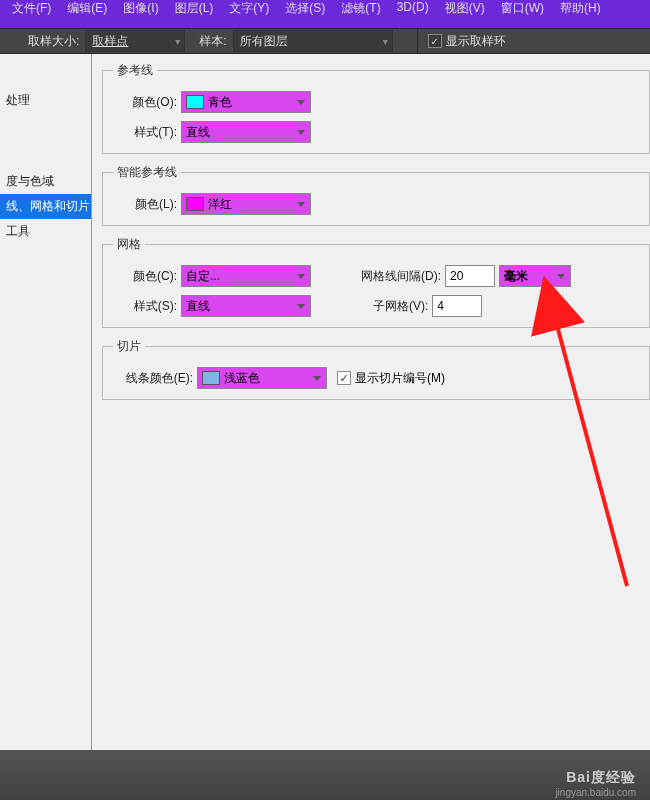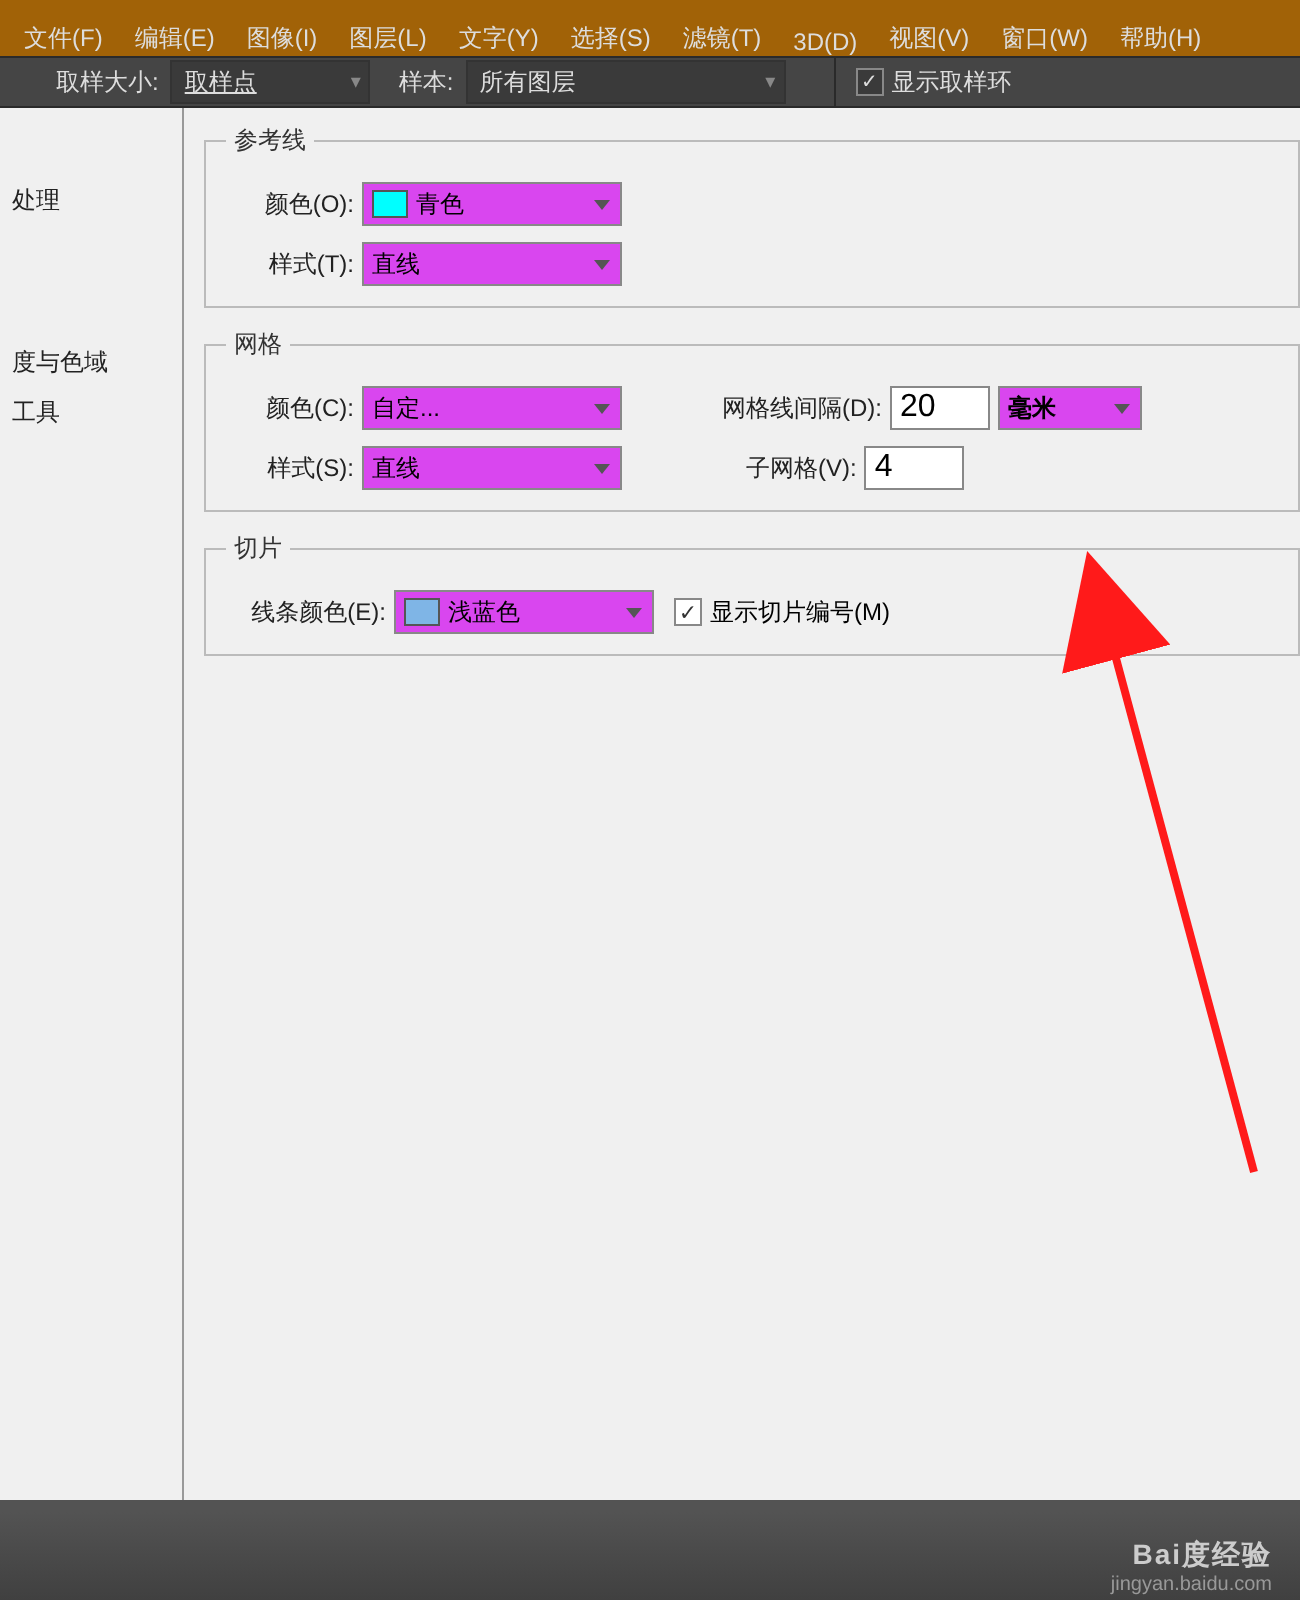--- a/index.html
+++ b/index.html
@@ -1,18 +1,18 @@
 <!DOCTYPE html>
 <html><head>
 <meta charset="utf-8">
 <style>
 * { margin: 0; padding: 0; box-sizing: border-box; font-family: "Microsoft YaHei", sans-serif; }
 body { width: 650px; height: 800px; background: #535353; overflow: hidden; position: relative; }
 
-.menubar { background: #a16207; height: 28px; display: flex; align-items: flex-end; padding: 0 4px; }
+.menubar { background: #6d28d9; height: 28px; display: flex; align-items: flex-start; padding: 0 4px; }
 .menubar span { color: #ddd; font-size: 12px; padding: 0 8px; cursor: pointer; }
 
 .toolbar { background: #454545; height: 24px; display: flex; align-items: center; padding: 12px 8px; border-top: 1px solid #2a2a2a; border-bottom: 1px solid #2a2a2a; }
 .toolbar .lbl { color: #ddd; font-size: 12px; margin-right: 6px; }
 .toolbar .dropdown { background: #3a3a3a; color: #ddd; font-size: 12px; height: 22px; border: 1px solid #333; display: flex; align-items: center; padding: 0 6px; position: relative; }
 .toolbar .dropdown::after { content: "▾"; position: absolute; right: 4px; font-size: 10px; color: #888; }
 .toolbar .dd1 { width: 100px; margin-right: 14px; text-decoration: underline; }
 .toolbar .dd2 { width: 160px; margin-right: 14px; }
 .toolbar .divider { width: 1px; height: 24px; background: #2a2a2a; margin: 0 10px; }
 .toolbar .chk { width: 14px; height: 14px; border: 1px solid #888; background: #3a3a3a; margin-right: 4px; display: inline-flex; align-items: center; justify-content: center; color: #ddd; font-size: 10px; }
@@ -35,21 +35,21 @@
 
 .select { background: #d946ef; border: 1px solid #888; height: 22px; font-size: 12px; display: flex; align-items: center; padding: 0 4px; position: relative; }
 .select::after { content: ""; position: absolute; right: 5px; top: 8px; width: 0; height: 0; border-left: 4px solid transparent; border-right: 4px solid transparent; border-top: 5px solid #555; }
 .select.w130 { width: 130px; }
 .select.w70 { width: 72px; }
 .swatch { width: 18px; height: 14px; border: 1px solid #555; margin-right: 4px; }
 .cyan { background: #00ffff; }
 .magenta { background: #ff00ff; }
 .lightblue { background: #7fb5e6; }
 
-.textinput { background: #fff; border: 1px solid #888; height: 22px; width: 50px; font-size: 16px; padding: 0 4px; display: flex; align-items: center; }
+.textinput { background: #fff; border: 1px solid #888; height: 22px; width: 50px; font-size: 12px; padding: 0 4px; display: flex; align-items: center; }
 
 .chkbox { width: 14px; height: 14px; border: 1px solid #888; background: #fff; display: inline-flex; align-items: center; justify-content: center; font-size: 11px; color: #333; margin-right: 4px; }
 
 .arrow { position: absolute; left: 445px; top: 252px; pointer-events: none; }
 .arrow svg { overflow: visible; }
 
 .footer { position: absolute; bottom: 0; left: 0; right: 0; height: 44px; background: linear-gradient(#535353, #404040); display: flex; align-items: center; justify-content: flex-end; padding-right: 14px; }
 .footer .logo { color: #ccc; font-size: 14px; font-weight: bold; letter-spacing: 1px; }
 .footer .sub { color: #999; font-size: 10px; position: absolute; right: 14px; bottom: 2px; }
 
@@ -87,20 +87,21 @@
   <span class="lbl">显示取样环</span>
 </div>
 
 <div class="workspace">
   <div class="sidebar">
     <div class="spacer"></div>
     <div class="item">处理</div>
     <div class="spacer"></div>
     <div class="spacer"></div>
     <div class="item">度与色域</div>
+    <div class="item selected">线、网格和切片</div>
     <div class="item">工具</div>
   </div>
 
   <div class="content">
 
     <fieldset>
       <legend>参考线</legend>
       <div class="row">
         <span class="flabel">颜色(O):</span>
         <div class="select w130">
@@ -109,20 +110,30 @@
         </div>
       </div>
       <div class="row">
         <span class="flabel">样式(T):</span>
         <div class="select w130">
           <span>直线</span>
         </div>
       </div>
     </fieldset>
 
+    <fieldset>
+      <legend>智能参考线</legend>
+      <div class="row">
+        <span class="flabel">颜色(L):</span>
+        <div class="select w130">
+          <span class="swatch magenta"></span>
+          <span>洋红</span>
+        </div>
+      </div>
+    </fieldset>
 
     <fieldset>
       <legend>网格</legend>
       <div class="row">
         <span class="flabel">颜色(C):</span>
         <div class="select w130">
           <span>自定...</span>
         </div>
         <span class="flabel2">网格线间隔(D):</span>
         <div class="textinput">20</div>

